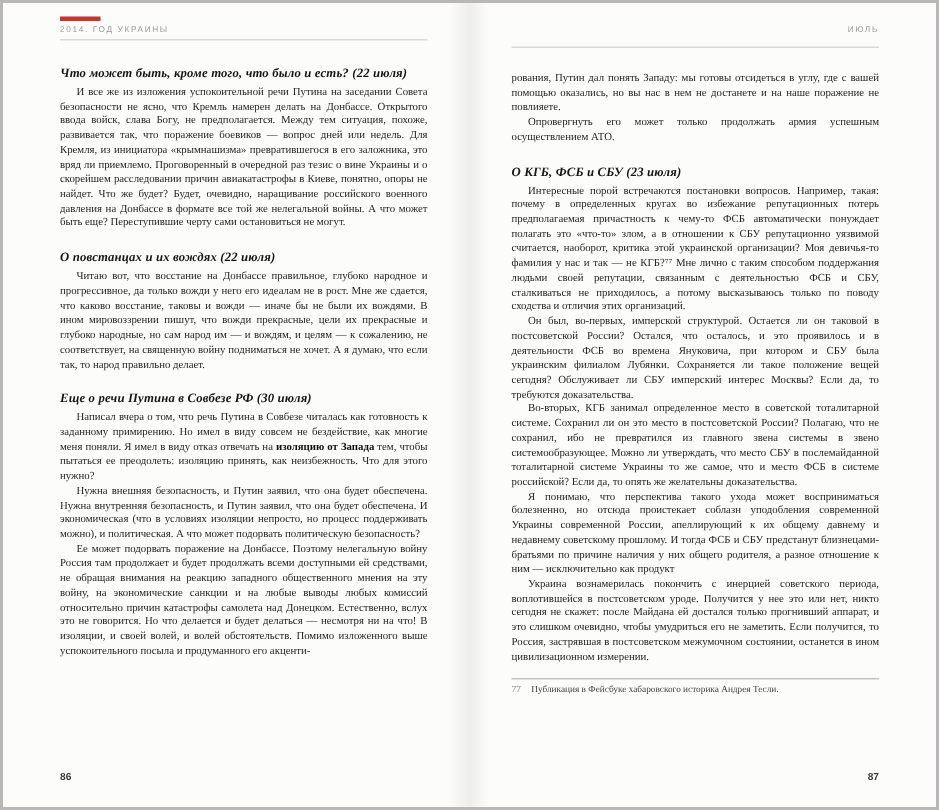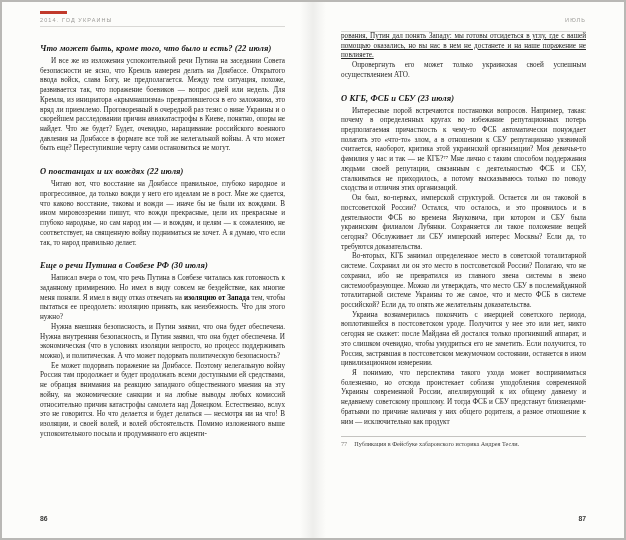--- a/index.html
+++ b/index.html
@@ -100,29 +100,29 @@
 
     <div class="page-num pn-left">86</div>
   </div>
 
   <div class="page page-right">
     <div class="page-header">
       <div class="running-head">ИЮЛЬ</div>
     </div>
 
     <div class="body-text">
-      <p class="no-indent" style="text-decoration:underline;">рования, Путин дал понять Западу: мы готовы отсидеться в углу, где с вашей помощью оказались, но вы нас в нем не достанете и на наше поражение не повлияете.</p>
-      <p>Опровергнуть его может только украинская своей успешным осуществлением АТО.</p>
+      <p class="no-indent" style="margin-top:16px;">рования, Путин дал понять Западу: мы готовы отсидеться в углу, где с вашей помощью оказались, но вы нас в нем не достанете и на наше поражение не повлияете.</p>
+      <p>Опровергнуть его может только продолжать армия успешным осуществлением АТО.</p>
 
       <h2 class="section-heading">О КГБ, ФСБ и СБУ (23 июля)</h2>
       <p>Интересные порой встречаются постановки вопросов. Например, такая: почему в определенных кругах во избежание репутационных потерь предполагаемая причастность к чему-то ФСБ автоматически понуждает полагать это «что-то» злом, а в отношении к СБУ репутационно уязвимой считается, наоборот, критика этой украинской организации? Моя девичья-то фамилия у нас и так — не КГБ?⁷⁷ Мне лично с таким способом поддержания людьми своей репутации, связанным с деятельностью ФСБ и СБУ, сталкиваться не приходилось, а потому высказываюсь только по поводу сходства и отличия этих организаций.</p>
       <p>Он был, во-первых, имперской структурой. Остается ли он таковой в постсоветской России? Остался, что осталось, и это проявилось и в деятельности ФСБ во времена Януковича, при котором и СБУ была украинским филиалом Лубянки. Сохраняется ли такое положение вещей сегодня? Обслуживает ли СБУ имперский интерес Москвы? Если да, то требуются доказательства.</p>
       <p>Во-вторых, КГБ занимал определенное место в советской тоталитарной системе. Сохранил ли он это место в постсоветской России? Полагаю, что не сохранил, ибо не превратился из главного звена системы в звено системообразующее. Можно ли утверждать, что место СБУ в послемайданной тоталитарной системе Украины то же самое, что и место ФСБ в системе российской? Если да, то опять же желательны доказательства.</p>
+      <p>Я понимаю, что перспектива такого ухода может восприниматься болезненно, но отсюда проистекает соблазн уподобления современной Украины современной России, апеллирующий к их общему давнему и недавнему советскому прошлому. И тогда ФСБ и СБУ предстанут близнецами-братьями по причине наличия у них общего родителя, а разное отношение к ним — исключительно как продукт</p>
       <p>Украина вознамерилась покончить с инерцией советского периода, воплотившейся в постсоветском уроде. Получится у нее это или нет, никто сегодня не скажет: после Майдана ей достался только прогнивший аппарат, и это слишком очевидно, чтобы умудриться его не заметить. Если получится, то Россия, застрявшая в постсоветском межумочном состоянии, останется в ином цивилизационном измерении.</p>
-      <p>Я понимаю, что перспектива такого ухода может восприниматься болезненно, но отсюда проистекает соблазн уподобления современной Украины современной России, апеллирующий к их общему давнему и недавнему советскому прошлому. И тогда ФСБ и СБУ предстанут близнецами-братьями по причине наличия у них общего родителя, а разное отношение к ним — исключительно как продукт</p>
 
       <div class="footnote">
         <span class="fn-num">77</span>
         <span class="fn-text">Публикация в Фейсбуке хабаровского историка Андрея Тесли.</span>
       </div>
     </div>
 
     <div class="page-num pn-right">87</div>
   </div>
 

